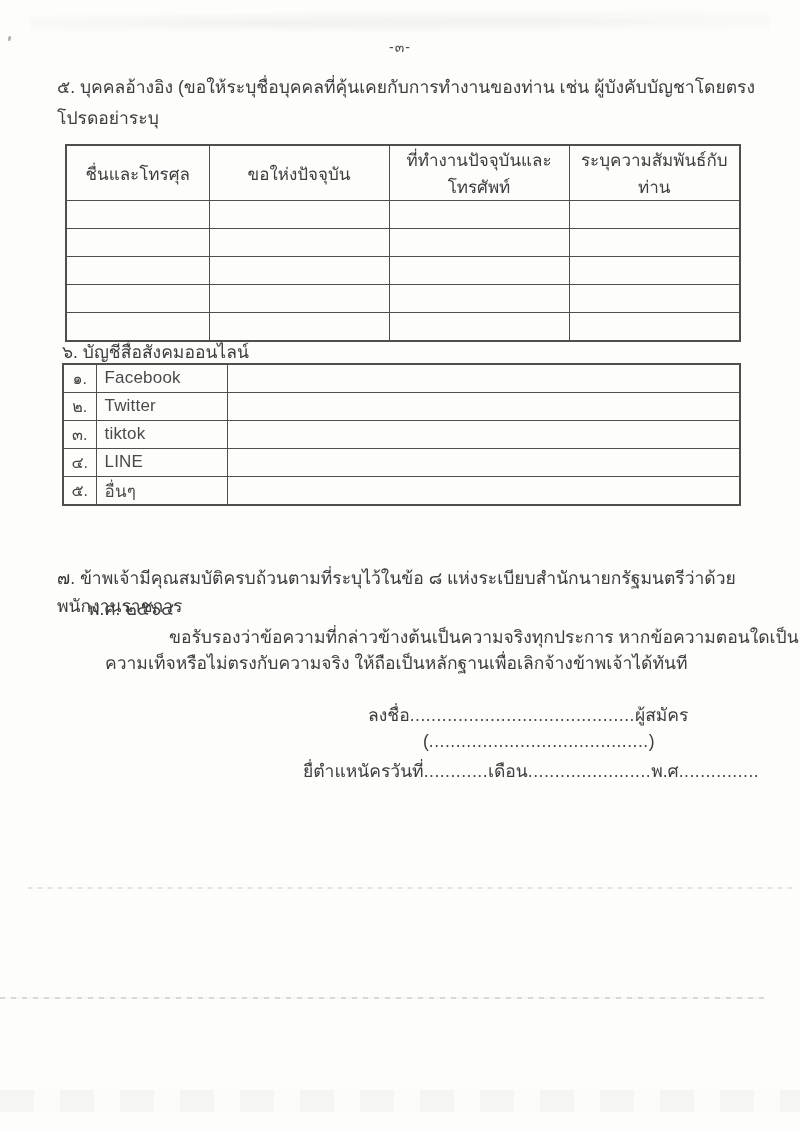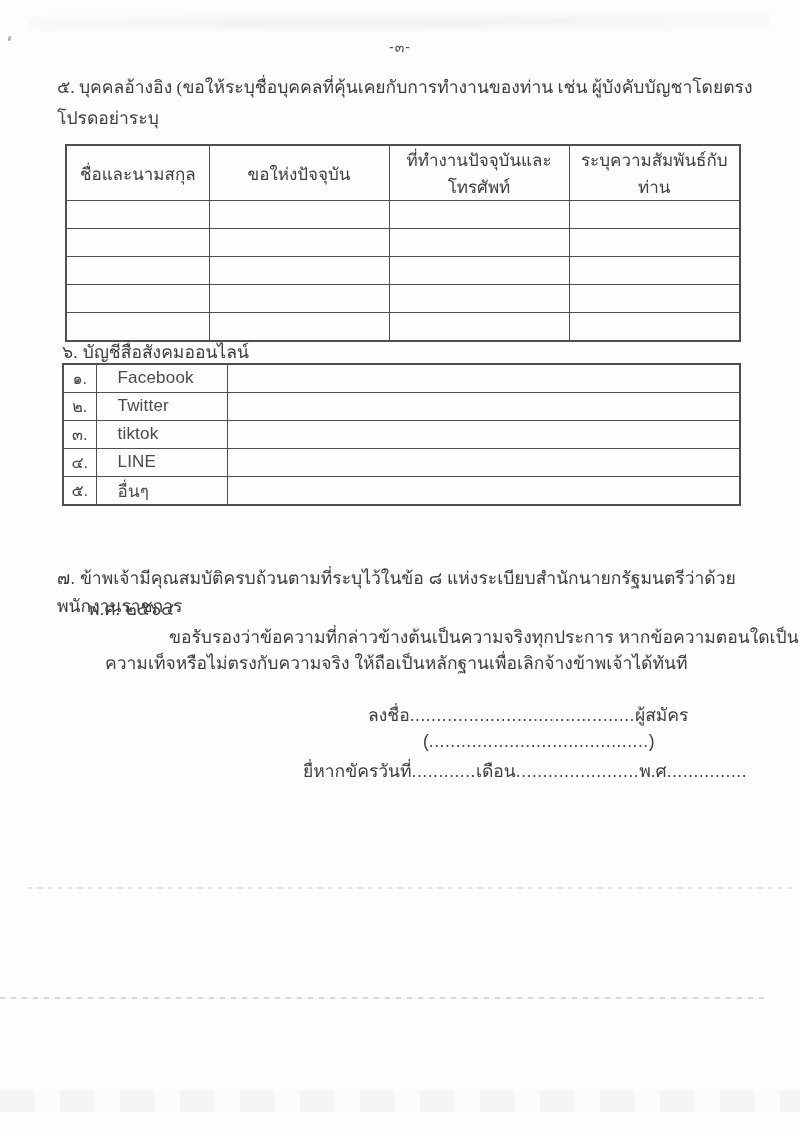--- a/index.html
+++ b/index.html
@@ -13,21 +13,21 @@
     font-family:"Liberation Sans","DejaVu Sans",sans-serif;
     color:#3d3d3d;
   }
   .abs { position:absolute; }
   .page-number {
     top:36px; left:0; width:800px;
     text-align:center;
     font-size:14px; color:#4c4c4c; letter-spacing:1px;
   }
   .body-text { font-size:17.5px; color:#3d3d3d; }
-  .sec5-heading { top:72px; left:57px; width:700px; line-height:31px;font-family:Liberation Serif, serif; }
+  .sec5-heading { top:72px; left:57px; width:700px; line-height:31px; }
   .sec6-heading { top:338px; left:62px; }
   .consent      { top:510px; left:57px; width:720px; }
   .sec7-line1   { top:564px; left:57px; width:720px; }
   .sec7-line2   { top:595px; left:88px; }
   .decl-line1   { top:623px; left:145px; width:640px;margin-left:24px; }
   .decl-line2   { top:649px; left:57px; width:700px;margin-left:48px; }
 
   table { border-collapse:collapse; table-layout:fixed; }
   .ref-table { top:144px; left:65px; width:674px; }
   .ref-table, .ref-table th, .ref-table td { border:1px solid #4f4f4f; }
@@ -36,21 +36,21 @@
     height:30px; font-weight:normal; font-size:17px;
     text-align:center; vertical-align:middle; color:#3d3d3d;
   }
   .ref-table td { height:28px; }
 
   .social-table { top:363px; left:62px; width:677px; }
   .social-table, .social-table td { border:1px solid #4f4f4f; }
   .social-table { border-width:2px; }
   .social-table td { height:28px; vertical-align:middle; font-size:17px; }
   .social-table td.no-cell   { text-align:center; font-size:16px; color:#454545; }
-  .social-table td.name-cell { padding-left:21px; color:#4a4a4a; letter-spacing:0.2px; }
+  .social-table td.name-cell { padding-left:8px; color:#4a4a4a; letter-spacing:0.2px; }
 
   .sig-line { white-space:nowrap; }
   .sig1 { top:701px; left:368px;text-align:center; }
   .sig2 { top:731px; left:423px; }
   .sig3 { top:757px; left:303px; }
   .dots { letter-spacing:0.5px; color:#474747; }
 
   
   .artifact { pointer-events:none; }
   .artifact-top {
@@ -92,21 +92,21 @@
 
   <table class="abs ref-table">
     <colgroup>
       <col style="width:143px">
         <col style="width:180px">
         <col style="width:180px">
         <col style="width:171px">
     </colgroup>
     <thead>
         <tr id="ref-head">
-          <th>ชื่อและนามสกุล</th>
+          <th>ชื่นและโทรศุล</th>
           <th>ขอให่งปัจจุบัน</th>
           <th>ที่ทำงานปัจจุบันและโทรศัพท์</th>
           <th>ระบุความสัมพันธ์กับท่าน</th>
         </tr>
       </thead>
     <tbody id="ref-body">
         <tr>
           <td></td>
           <td></td>
           <td></td>
@@ -185,20 +185,20 @@
 
   <div class="abs body-text sig-line sig1">
     <span>ลงชื่อ</span><span class="dots">..........................................</span><span>ผู้สมัคร</span>
   </div>
 
   <div class="abs body-text sig-line sig2">
     <span>(</span><span class="dots">.........................................</span><span>)</span>
   </div>
 
   <div class="abs body-text sig-line sig3">
-    <span>ยื่หากขัครวันที่</span><span class="dots">............</span><span>เดือน</span><span class="dots">.......................</span><span>พ.ศ</span><span class="dots">...............</span>
+    <span>ยื่ตำแหนัครวันที่</span><span class="dots">............</span><span>เดือน</span><span class="dots">.......................</span><span>พ.ศ</span><span class="dots">...............</span>
   </div>
 
   <div class="abs artifact faint-line-1"></div>
   <div class="abs artifact faint-line-2"></div>
   <div class="abs artifact artifact-bottom"></div>
 
 </div>
 
 </body></html>

